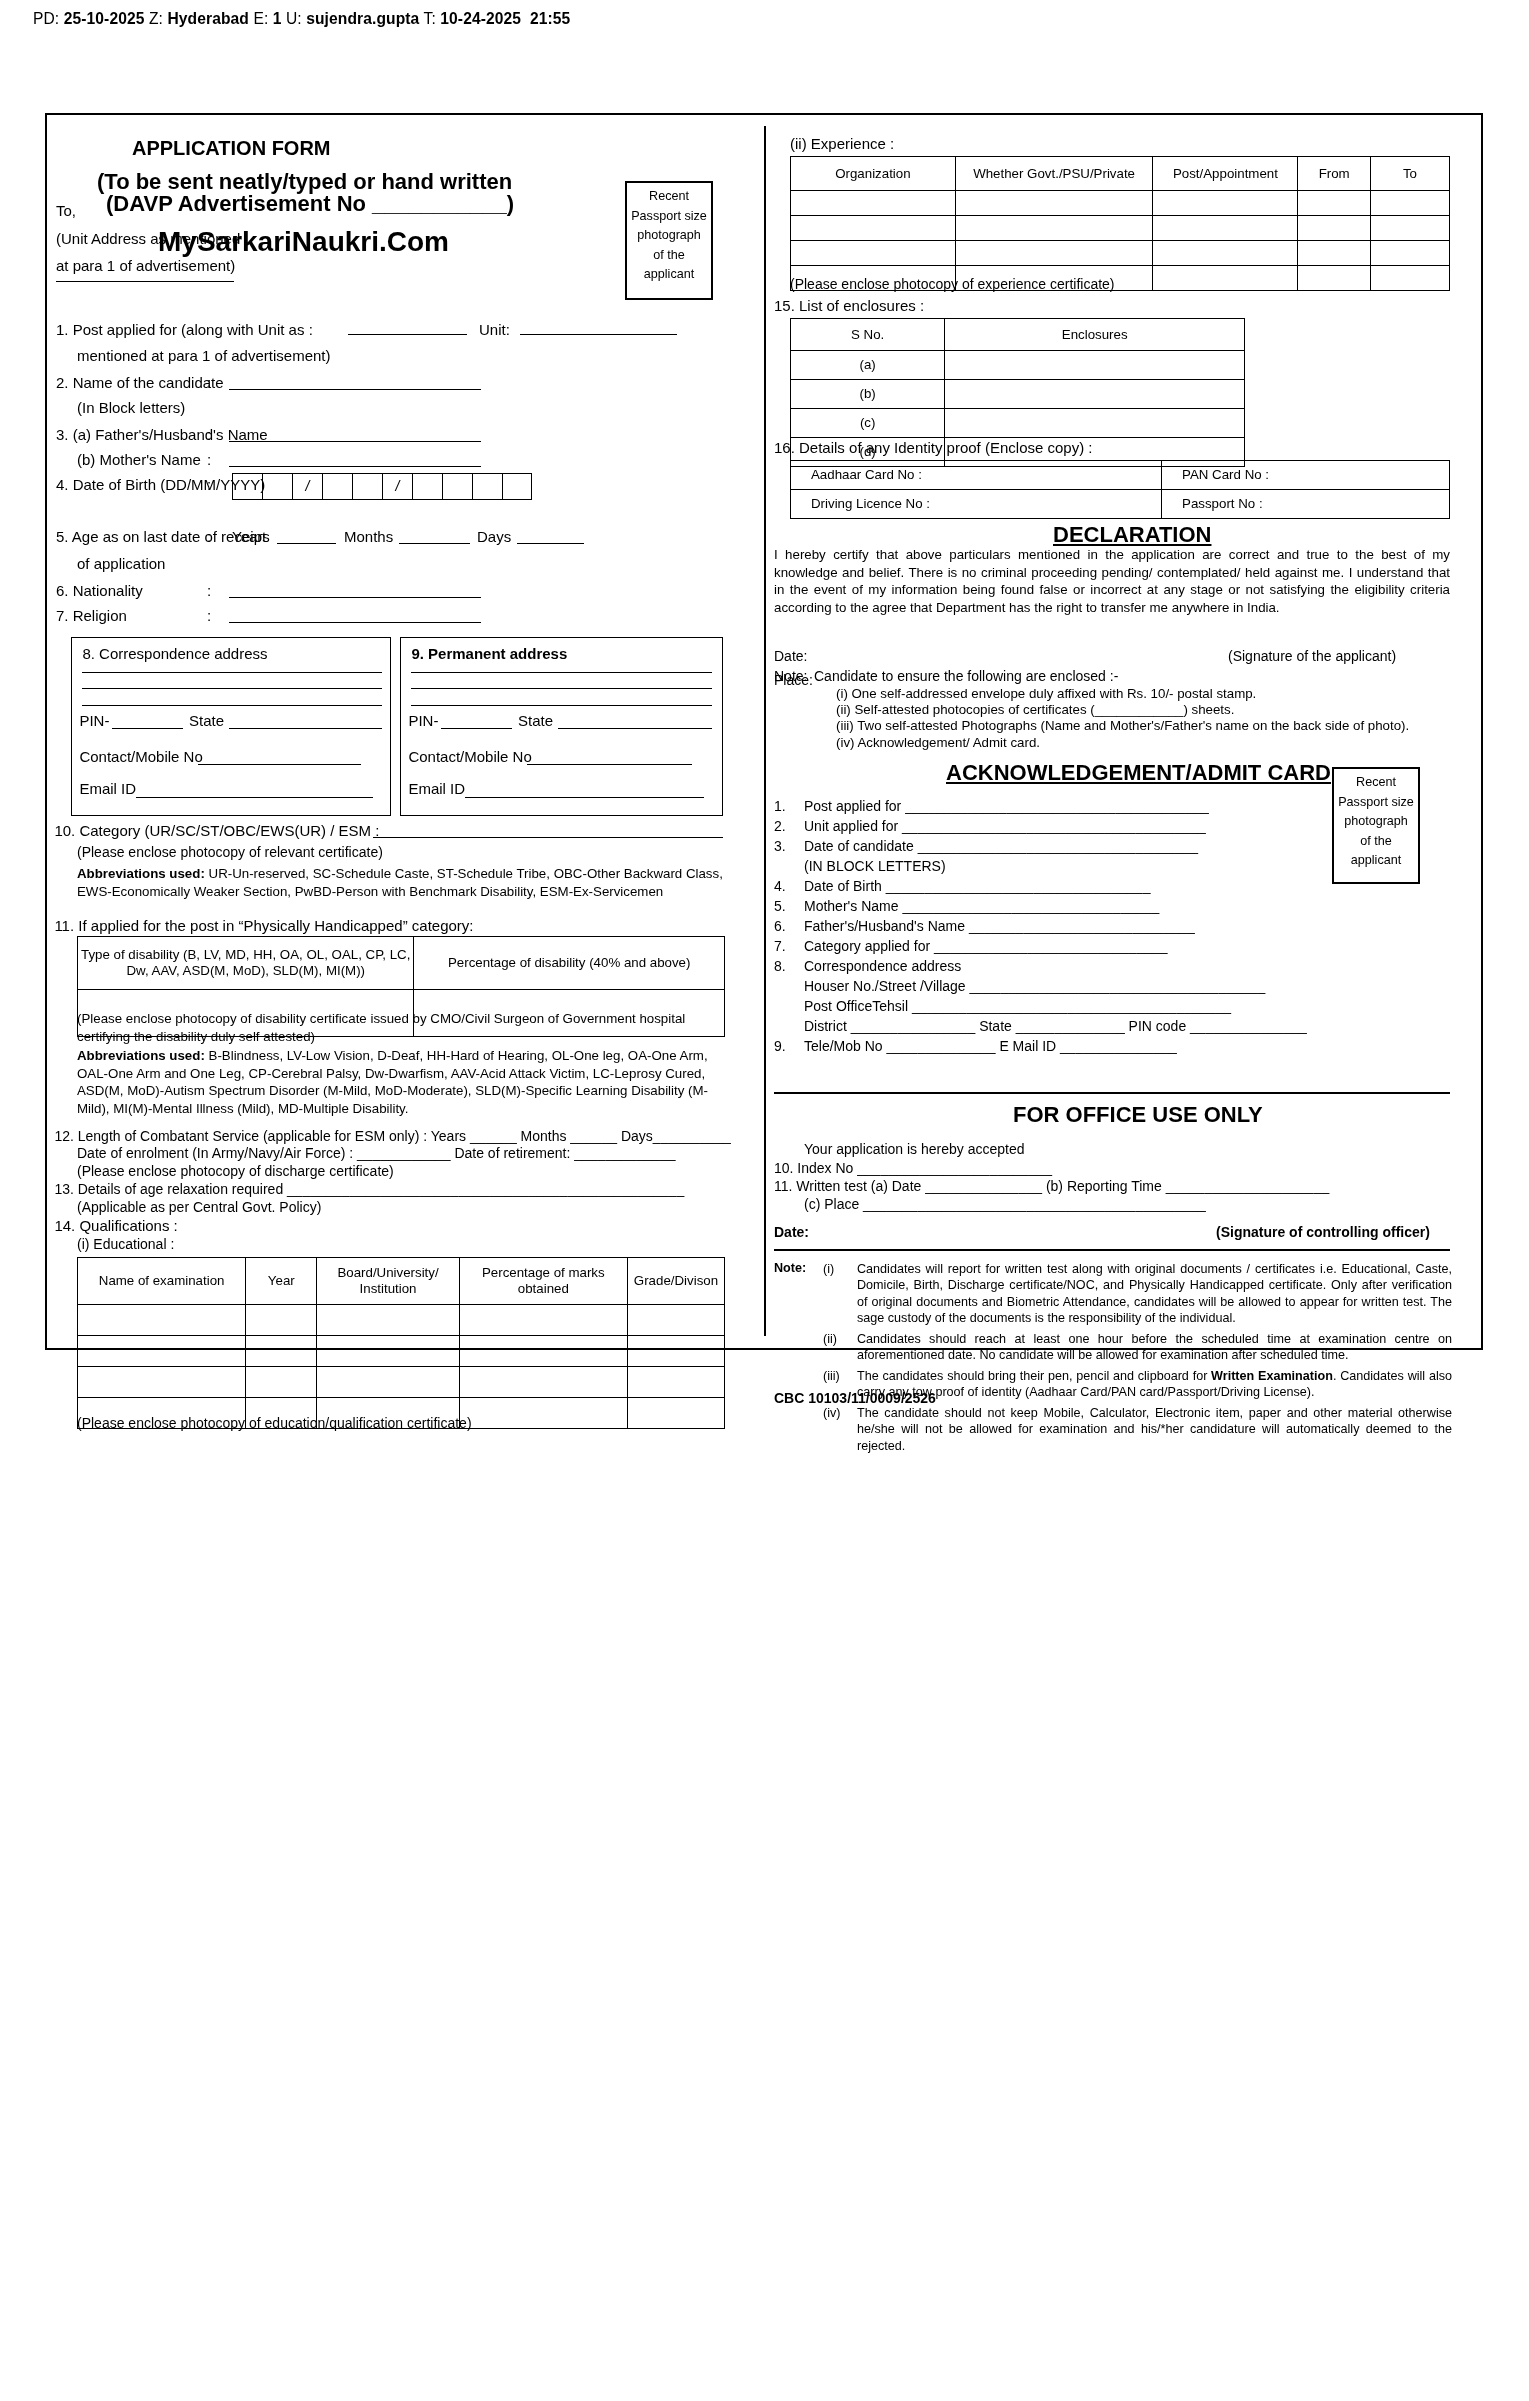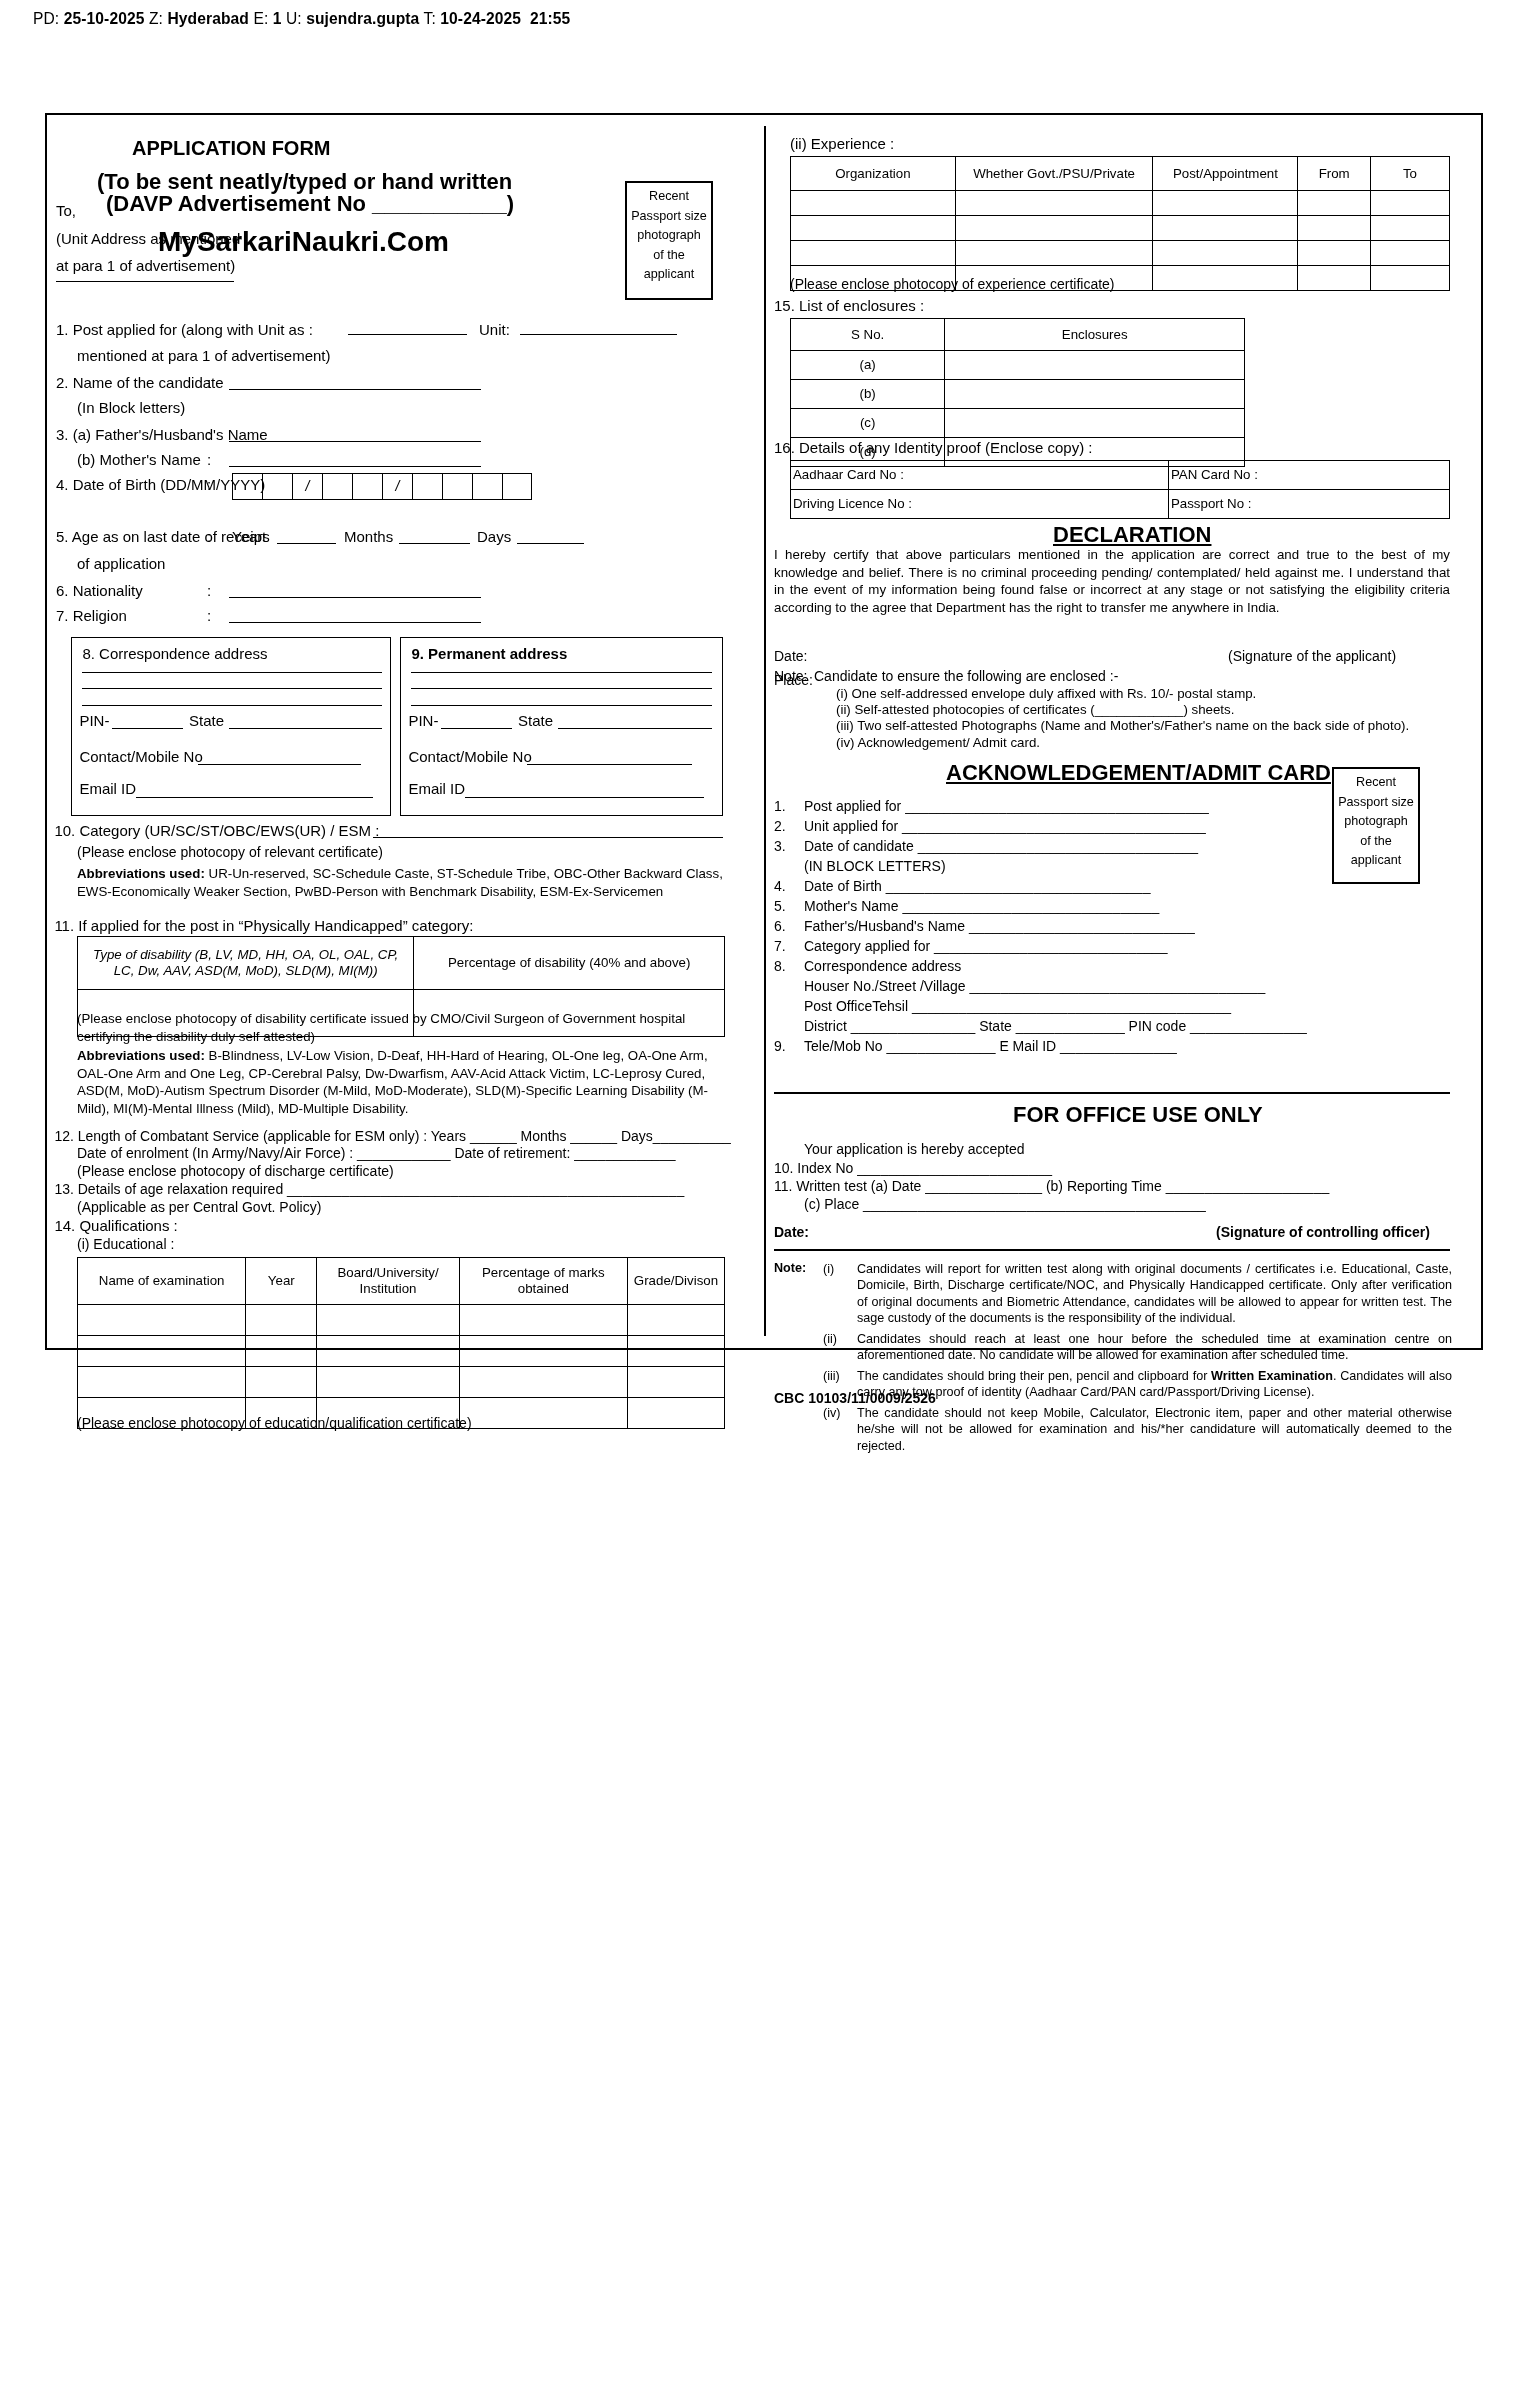--- a/index.html
+++ b/index.html
@@ -28,21 +28,21 @@
   .u{text-decoration:underline;}
 
   .photobox{position:absolute;border:2.2px solid #000;box-sizing:border-box;text-align:center;font-size:12.6px;line-height:1.55;padding-top:4.4px;}
 
   .rule{position:absolute;border-bottom:1.5px solid #000;height:0;}
   .rule-thin{position:absolute;border-bottom:1.1px solid #000;height:0;}
   .thickrule{position:absolute;border-bottom:2.2px solid #000;height:0;}
 
   table.g{position:absolute;border-collapse:collapse;}
   table.g td,table.g th{border:1.1px solid #000;font-size:13.3px;font-weight:normal;text-align:center;vertical-align:middle;padding:1.5px 3px;line-height:1.2;}
-  table.g td.l{text-align:left;padding-left:2px;}
+  table.g td.l{text-align:left;padding-left:20px;}
 
   .addr{position:absolute;border:1.5px solid #000;box-sizing:border-box;}
 
   .para{position:absolute;font-size:13.3px;line-height:1.32;}
   .para-j{text-align:justify;}
 
   .dobgrid{position:absolute;display:flex;}
   .dobgrid div{width:30px;height:27px;border:1.1px solid #000;border-right:none;box-sizing:border-box;text-align:center;font-size:14px;line-height:25px;font-style:italic;}
   .dobgrid div:last-child{border-right:1.1px solid #000;}
 </style>
@@ -171,21 +171,21 @@
   <div class="rule-thin" style="left:326px;top:721px;width:350px;"></div>
   <div class="t s19" style="left:30px;top:728px;">(Please enclose photocopy of relevant certificate)</div>
   <div class="para" style="left:30px;top:749px;width:648px;">
     <b>Abbreviations used:</b><span> UR-Un-reserved, SC-Schedule Caste, ST-Schedule Tribe, OBC-Other Backward Class, EWS-Economically Weaker Section, PwBD-Person with Benchmark Disability, ESM-Ex-Servicemen</span>
   </div>
 
   <div class="t s20" style="left:7.4px;top:801px;">11. If applied for the post in “Physically Handicapped” category:</div>
   <table class="g" id="disability-table" style="left:30px;top:820px;width:648px;">
       <tbody>
         <tr>
-          <th style="width: 52%; height: 49px; font-style: italic;">Type of disability (B, LV, MD, HH, OA, OL, OAL, CP, LC, Dw, AAV, ASD(M, MoD), SLD(M), MI(M))</th>
+          <th style="width: 52%; height: 49px;">Type of disability (B, LV, MD, HH, OA, OL, OAL, CP, LC, Dw, AAV, ASD(M, MoD), SLD(M), MI(M))</th>
           <th style="width: 48%; height: 49px;">Percentage of disability (40% and above)</th>
         </tr>
         <tr>
           <td style="height: 43px;"></td>
           <td style="height: 43px;"></td>
         </tr>
       </tbody>
     </table>
   <div class="para" style="left:30px;top:894px;width:653px;">(Please enclose photocopy of disability certificate issued by CMO/Civil Surgeon of Government hospital certifying the disability duly self attested)</div>
   <div class="para" style="left:30px;top:931px;width:653px;">

